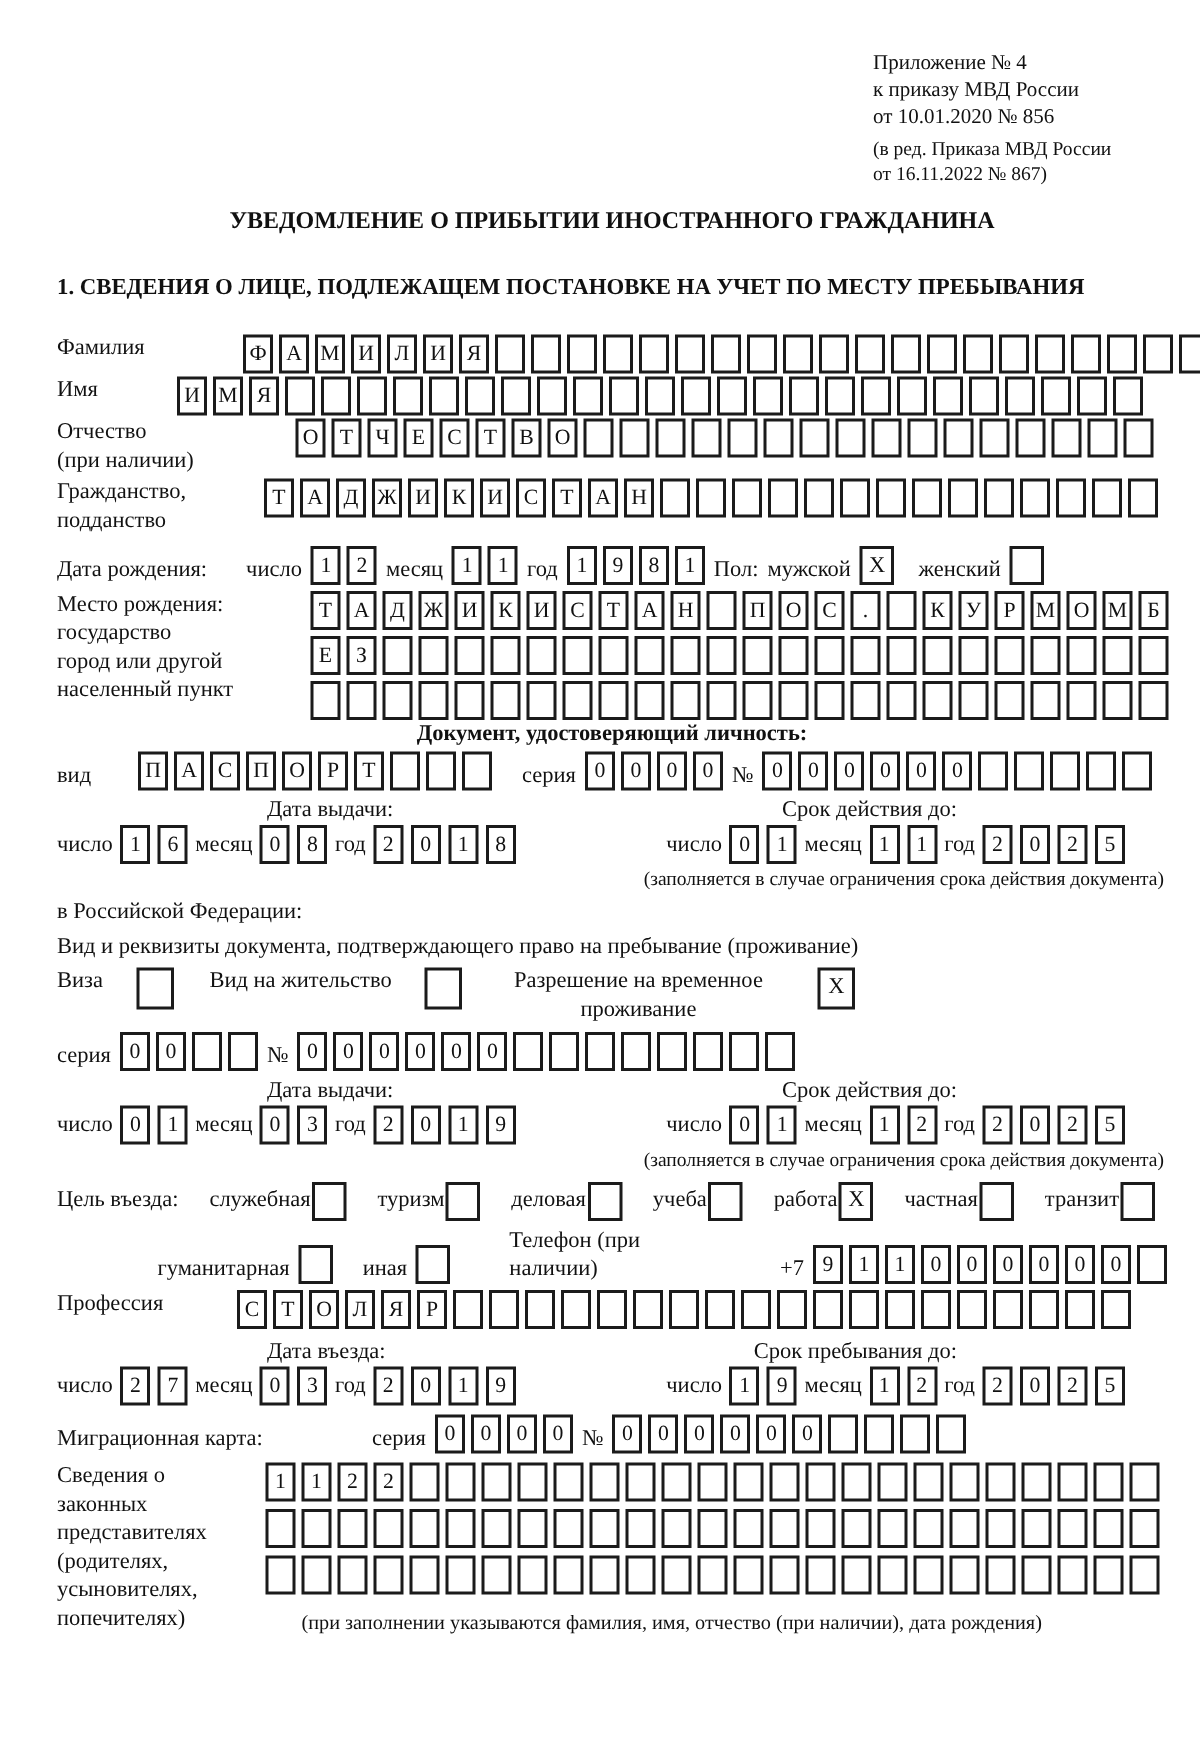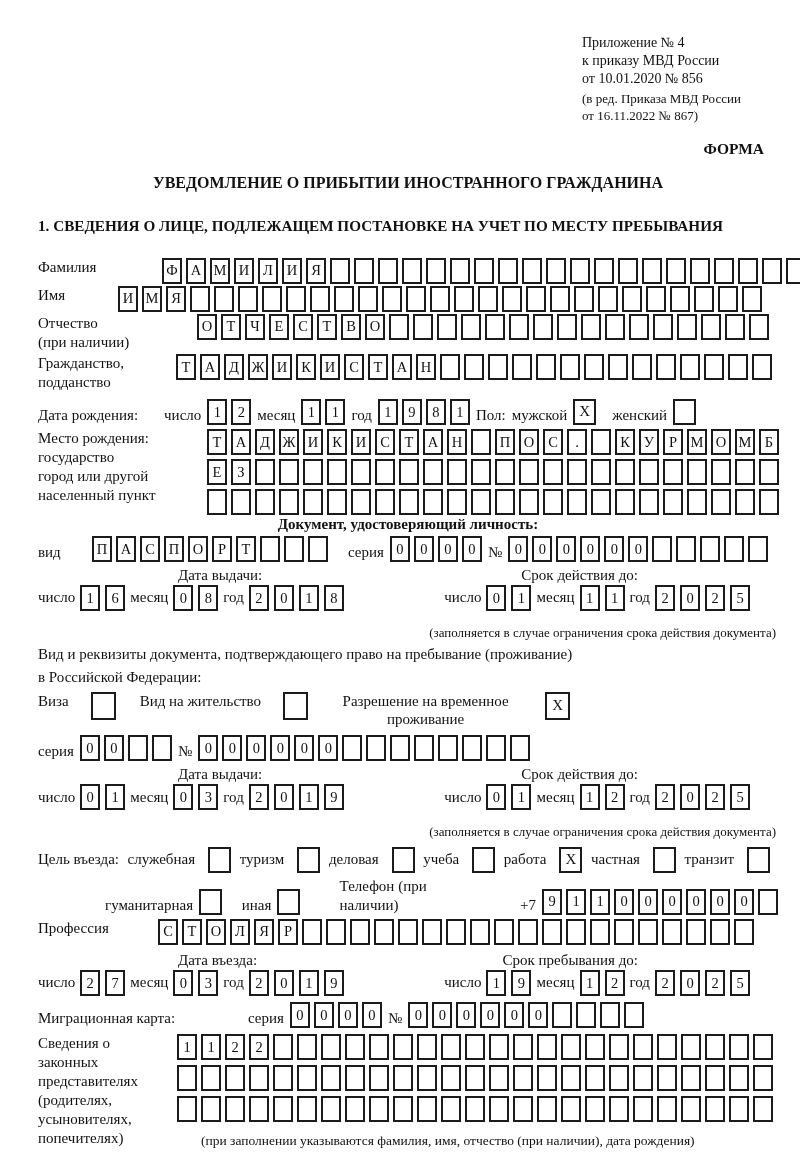--- a/index.html
+++ b/index.html
@@ -45,47 +45,46 @@
 
   .center-b { text-align:center; font-weight:bold; font-size:15px; }
 
   .ph { display:flex; }
   .ph-left { margin-left:140px; }
   .ph-right { margin-left:auto; margin-right:140px; }
   .pair-row { display:flex; }
   .dg { display:flex; align-items:center; gap:5px; }
   .dg .cells { gap:5px; }
   .dg-right { margin-left:auto; margin-right:28px; }
-  .note { text-align:right; font-size:13px; padding-right:2px; margin-top:14px; }
+  .note { text-align:right; font-size:13px; padding-right:2px; margin-top:2px; }
 
   .opts { display:flex; align-items:flex-start; margin-top:4px; }
   .opt { display:flex; align-items:flex-start; gap:22px; }
   .opt-lbl-c { text-align:center; line-height:1.25; }
   .w195{width:195px;} .w185{width:185px;}
 
   .purpose { display:flex; align-items:center; justify-content:space-between; padding-right:8px; }
-  .pp { display:flex; align-items:center; gap:13px; }
+  .pp { display:flex; align-items:center; gap:1px; }
 
   .caption { font-size:13.5px; margin-top:5px; margin-left:24px; }
 </style>
 </head>
 <body>
 
 <div class="page">
 
   <div class="hdr">
     <div>Приложение № 4</div>
     <div>к приказу МВД России</div>
     <div>от 10.01.2020 № 856</div>
     <div class="gap"></div>
     <div class="sub">(в ред. Приказа МВД России</div>
     <div class="sub">от 16.11.2022 № 867)</div>
   </div>
 
-  <div class="forma">ФОРМА</div>
 
   <div class="title">
     <div>УВЕДОМЛЕНИЕ О ПРИБЫТИИ ИНОСТРАННОГО ГРАЖДАНИНА</div>
   </div>
 
   <div class="sec">1. СВЕДЕНИЯ О ЛИЦЕ, ПОДЛЕЖАЩЕМ ПОСТАНОВКЕ НА УЧЕТ ПО МЕСТУ ПРЕБЫВАНИЯ</div>
 
   <div class="row mt22b">
     <div class="lbl w80">Фамилия</div>
     <div class="cells">
@@ -415,22 +414,22 @@
       <div class="cells">
           <div class="cell">2</div>
           <div class="cell">0</div>
           <div class="cell">2</div>
           <div class="cell">5</div>
         </div>
     </div>
   </div>
   <div class="note">(заполняется в случае ограничения срока действия документа)</div>
 
+  <div class="mt4">в Российской Федерации:</div>
   <div class="mt4">Вид и реквизиты документа, подтверждающего право на пребывание (проживание)</div>
-  <div class="mt4">в Российской Федерации:</div>
 
   <div class="opts">
     <div class="opt">
       <span>Виза</span>
       <div class="chk"></div>
     </div>
     <div class="opt" style="margin-left:24px">
       <span>Вид на жительство</span>
       <div class="chk"></div>
     </div>

